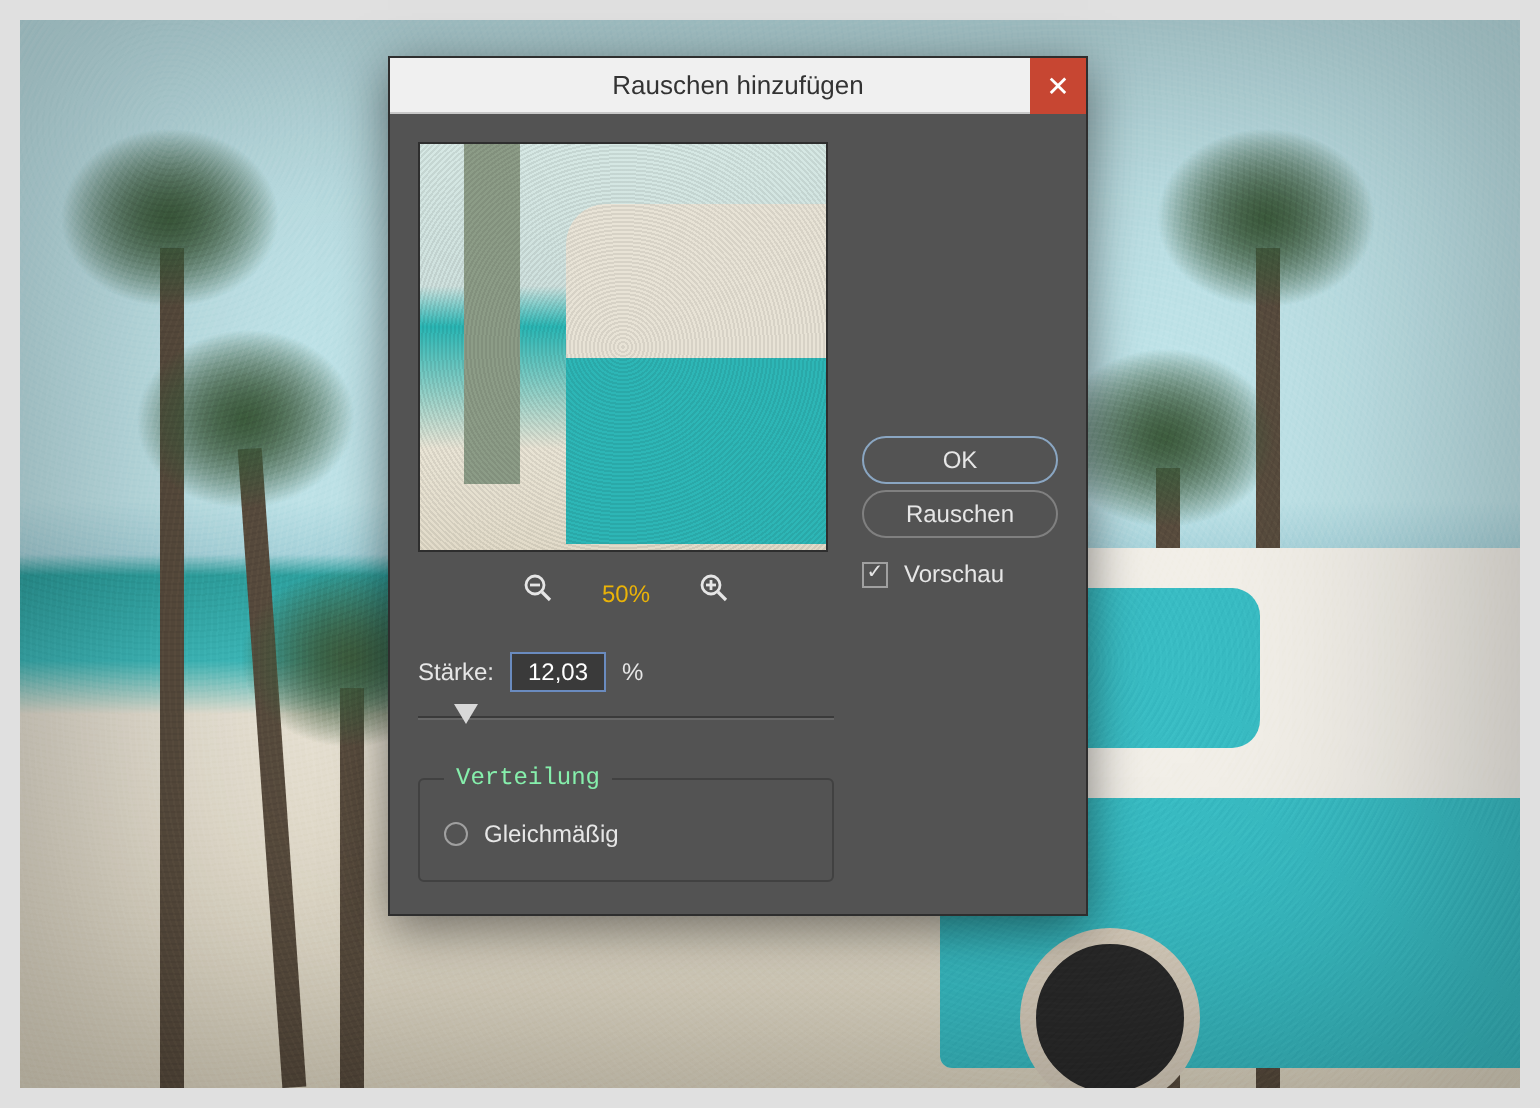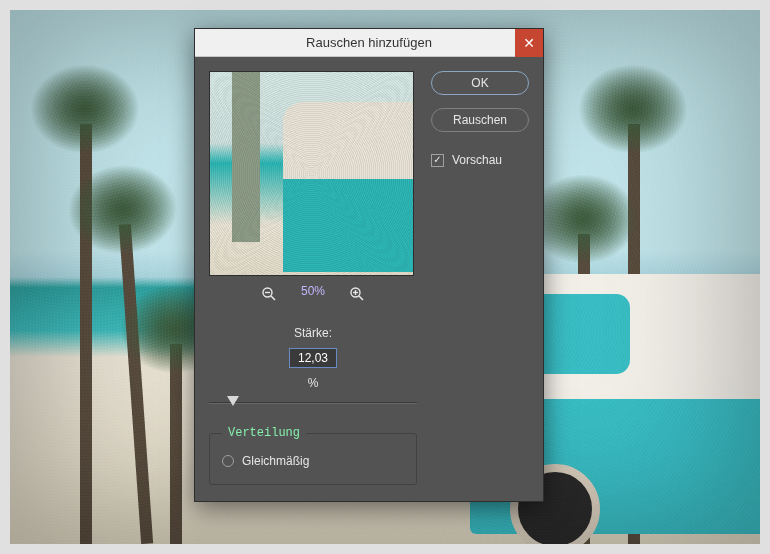--- a/index.html
+++ b/index.html
@@ -112,21 +112,21 @@
     display: flex; align-items: center; justify-content: center;
     font-size: 14px;
     cursor: pointer;
   }
   .dlg-body {
     padding: 14px 14px 16px 14px;
     display: flex;
     gap: 14px;
   }
   .left-col { flex: 1; }
-  .right-col { width: 98px; display: flex; flex-direction: column; gap: 13px; }
+  .right-col { width: 98px; display: flex; flex-direction: column; gap: 3px; justify-content: center; }
   .preview {
     width: 205px; height: 205px;
     background: linear-gradient(to bottom, #d6e8e4 0%, #cfe1de 35%, #29b6b4 45%, #e9e4d5 75%, #e2dbc9 100%);
     border: 1px solid #2e2e2e;
     position: relative;
     overflow: hidden;
   }
   .preview .van2 {
     position: absolute; right: -20px; top: 30px;
     width: 150px; height: 170px;
@@ -140,29 +140,29 @@
   .preview .trunk {
     position:absolute; left:22px; top:0; width:28px; height:170px;
     background:#8c9c87;
   }
   .preview .noise {
     position:absolute; inset:0;
     background-image: repeating-radial-gradient(circle, rgba(0,0,0,0.15) 0 1px, transparent 1px 2px);
     opacity:0.5;
   }
   .zoom-row {
-    display:flex; align-items:flex-start; justify-content:center;
-    gap:22px; margin-top:8px; color:#c4b5fd;
+    display:flex; align-items:flex-end; justify-content:center;
+    gap:22px; margin-top:8px; color:#eab308;
   }
   .zoom-btn {
     width:20px; height:20px; display:flex; align-items:center; justify-content:center;
     cursor:pointer; color:#e6e6e6;
   }
   .amount-row {
-    display:flex; align-items:center; gap:8px; margin-top:22px;flex-direction:column;
+    display:flex; align-items:center; gap:8px; margin-top:22px;
   }
   .amount-row input[type=text] {
     width:48px; height:20px;
     background:#3a3a3a; border:1px solid #6a8bbf;
     color:#fff; text-align:center; font-size:12px;
     padding: 0 0;
   }
   .amount-row input[type=text]::selection { background:#2a5db0; }
   .slider-wrap { margin-top:6px; position:relative; height:16px; }
   .slider-track {

